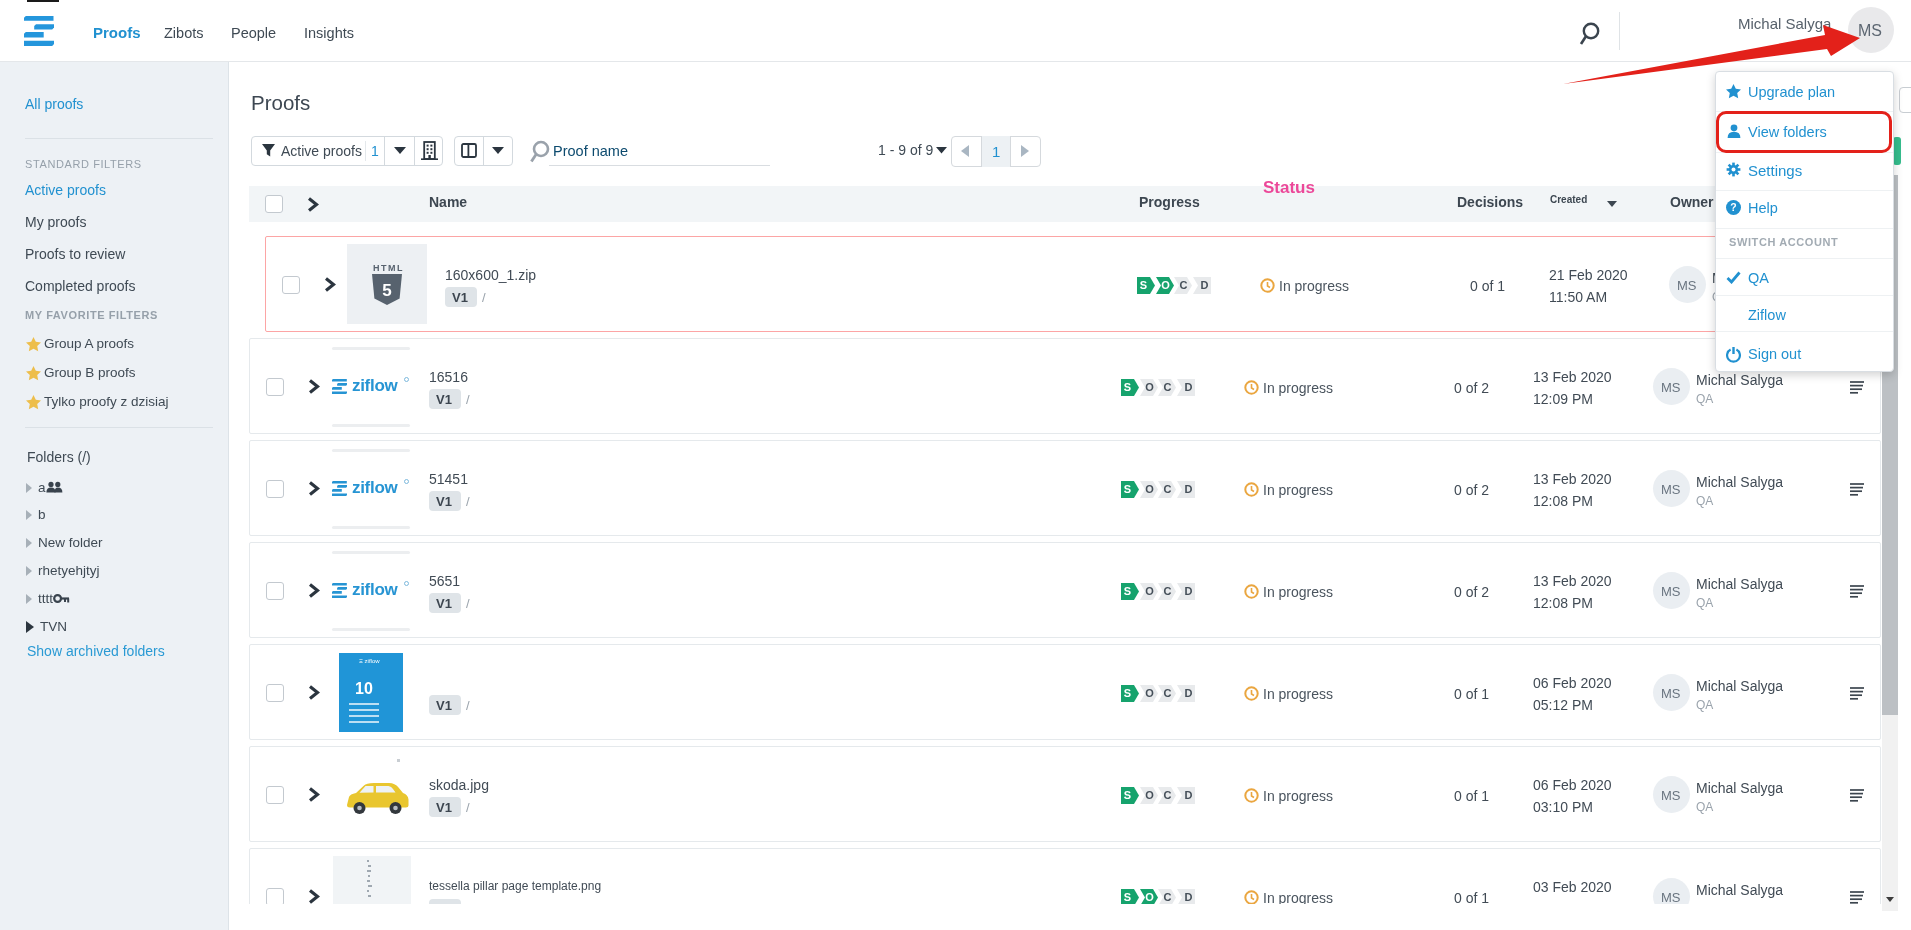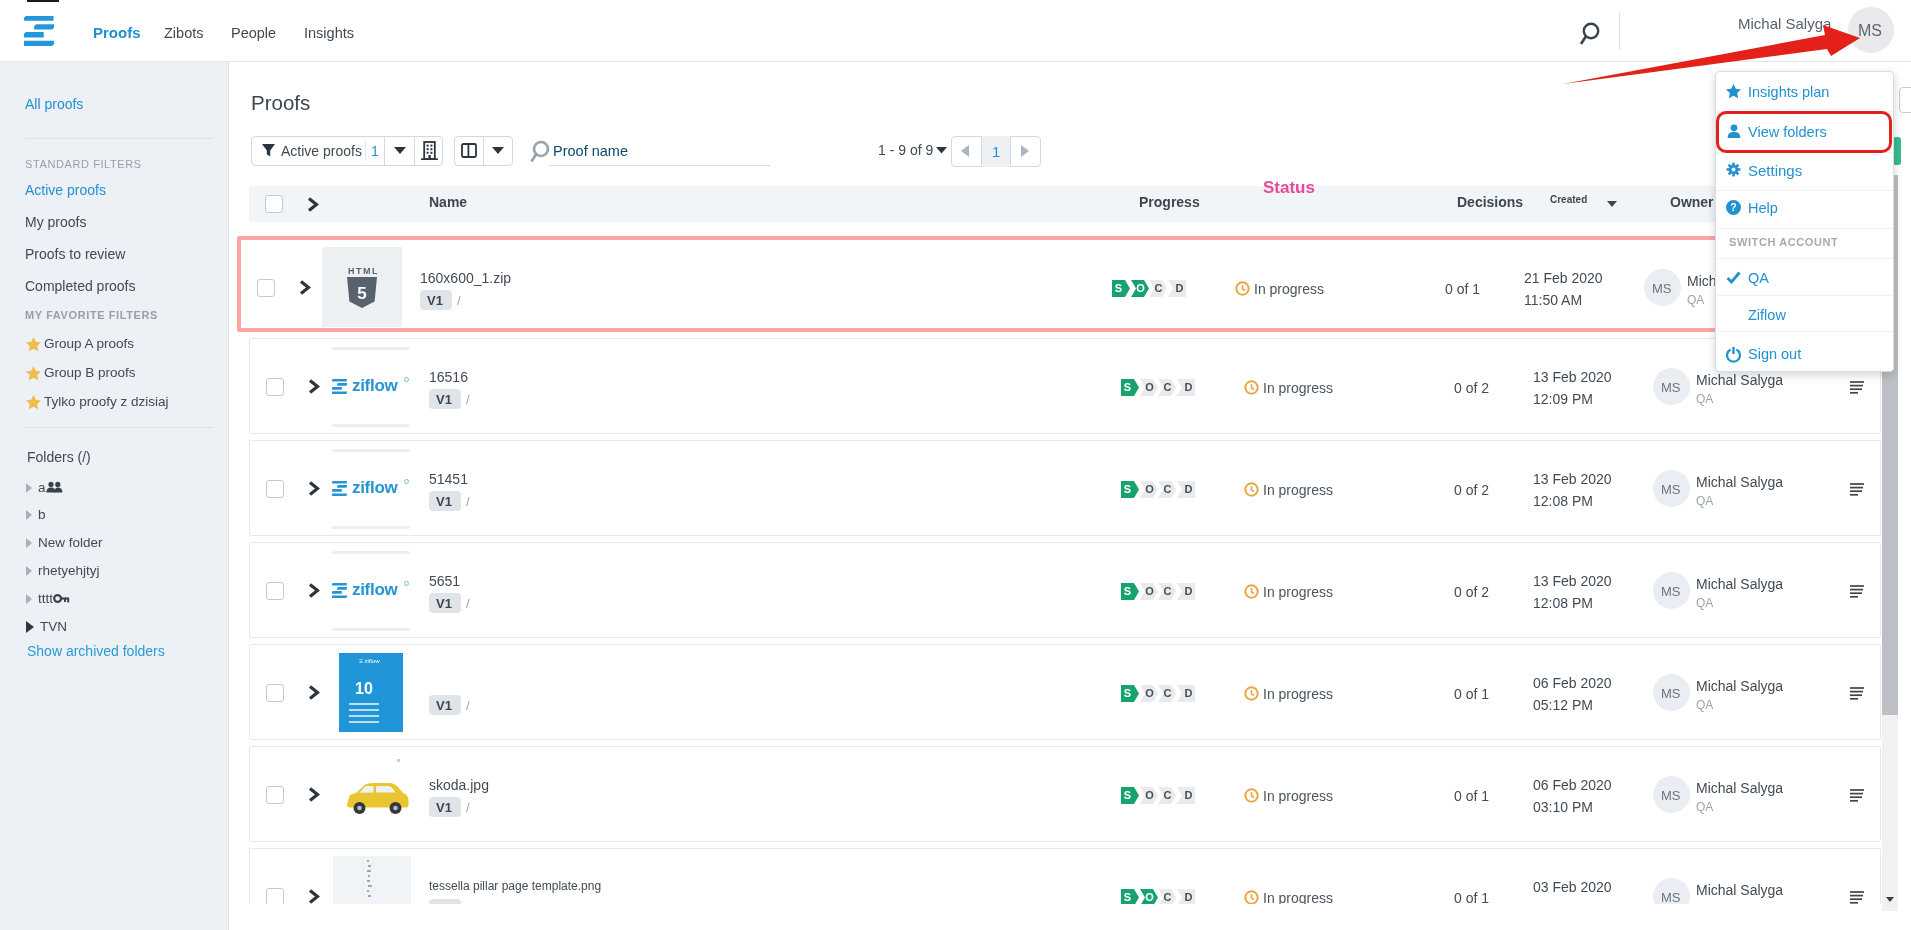--- a/index.html
+++ b/index.html
@@ -149,21 +149,21 @@
 <div class="t" style="left:429px;top:194px;font-size:14px;color:#3d4751;font-weight:bold">Name</div>
 <div class="t" style="left:1139px;top:194px;font-size:14px;color:#3d4751;font-weight:bold">Progress</div>
 <div class="t" style="left:1263px;top:178px;font-size:17px;color:#ec4899;font-weight:bold">Status</div>
 <div class="t" style="left:1457px;top:194px;font-size:14px;color:#3d4751;font-weight:bold">Decisions</div>
 <div class="t" style="left:1550px;top:194px;font-size:10px;color:#3d4751;font-weight:bold">Created</div>
 <div class="t" style="left:1670px;top:194px;font-size:14px;color:#3d4751;font-weight:bold">Owner</div>
 <svg class="a" style="left:1607px;top:201px" width="10" height="7">
     <polygon points="0,0 10,0 5,6" fill="#3d4751"></polygon>
   </svg>
 <div class="a" style="left:229px;top:222px;width:1653px;height:682px;overflow:hidden">
-<div class="a" style="left:8px;top:14px;width:1632px;height:96px;border:4px solid #fca5a5;border-radius:2px;background:#fff">
+<div class="a" style="left:36px;top:14px;width:1632px;height:96px;border:1px solid #fca5a5;border-radius:2px;background:#fff">
 <div class="a" style="left:16px;top:39px;width:18px;height:18px;border:1px solid #c3c9cf;border-radius:3px;background:#fff"></div>
 <svg class="a" style="left:58px;top:40px" width="12" height="15">
         <polyline points="2,1.5 9.5,7.5 2,13.5" fill="none" stroke="#2b353f" stroke-width="3.2"></polyline>
       </svg>
 <div class="a" style="left:81px;top:7px;width:80px;height:80px;background:#edf0f3"></div>
 <div class="t" style="left:107px;top:26px;font-size:9px;font-weight:bold;letter-spacing:1.5px;color:#57626e">HTML</div>
 <svg class="a" style="left:106px;top:37px" width="30" height="32">
         <polygon points="0,0 30,0 27.6,24.5 15,31 2.4,24.5" fill="#57626e"></polygon>
         <text x="15" y="22" font-size="17" font-weight="bold" fill="#fff" text-anchor="middle" font-family="Liberation Sans">5</text>
       </svg>
@@ -460,21 +460,21 @@
 <div class="a" style="left:1716px;top:111px;width:177px;height:1px;background:#eef1f3"></div>
 <div class="a" style="left:1716px;top:152px;width:177px;height:1px;background:#eef1f3"></div>
 <div class="a" style="left:1716px;top:190px;width:177px;height:1px;background:#eef1f3"></div>
 <div class="a" style="left:1716px;top:228px;width:177px;height:1px;background:#eef1f3"></div>
 <div class="a" style="left:1716px;top:258px;width:177px;height:1px;background:#eef1f3"></div>
 <div class="a" style="left:1716px;top:295px;width:177px;height:1px;background:#eef1f3"></div>
 <div class="a" style="left:1716px;top:331px;width:177px;height:1px;background:#eef1f3"></div>
 <svg class="a" style="left:1726px;top:84px" width="15" height="15">
     <polygon points="7.5,0 9.8,4.8 15,5.5 11.2,9.1 12.2,14.3 7.5,11.7 2.8,14.3 3.8,9.1 0,5.5 5.2,4.8" fill="#2191d0"></polygon>
   </svg>
-<div class="t" style="left:1748px;top:84px;font-size:14.5px;color:#2191d0">Insights plan</div>
+<div class="t" style="left:1748px;top:84px;font-size:14.5px;color:#2191d0">Upgrade plan</div>
 <svg class="a" style="left:1727px;top:124px" width="14" height="14">
     <circle cx="7" cy="3.8" r="3.4" fill="#2191d0"></circle>
     <path d="M0.6 14 Q0.6 7.8 7 7.8 Q13.4 7.8 13.4 14 Z" fill="#2191d0"></path>
   </svg>
 <div class="t" style="left:1748px;top:124px;font-size:14.5px;color:#2191d0">View folders</div>
 <svg class="a" style="left:1726px;top:162px" width="15" height="15">
     <g fill="#2191d0">
       <circle cx="7.5" cy="7.5" r="4.6"></circle>
       <rect x="6.2" y="0.6" width="2.6" height="13.8"></rect>
       <rect x="0.6" y="6.2" width="13.8" height="2.6"></rect>

